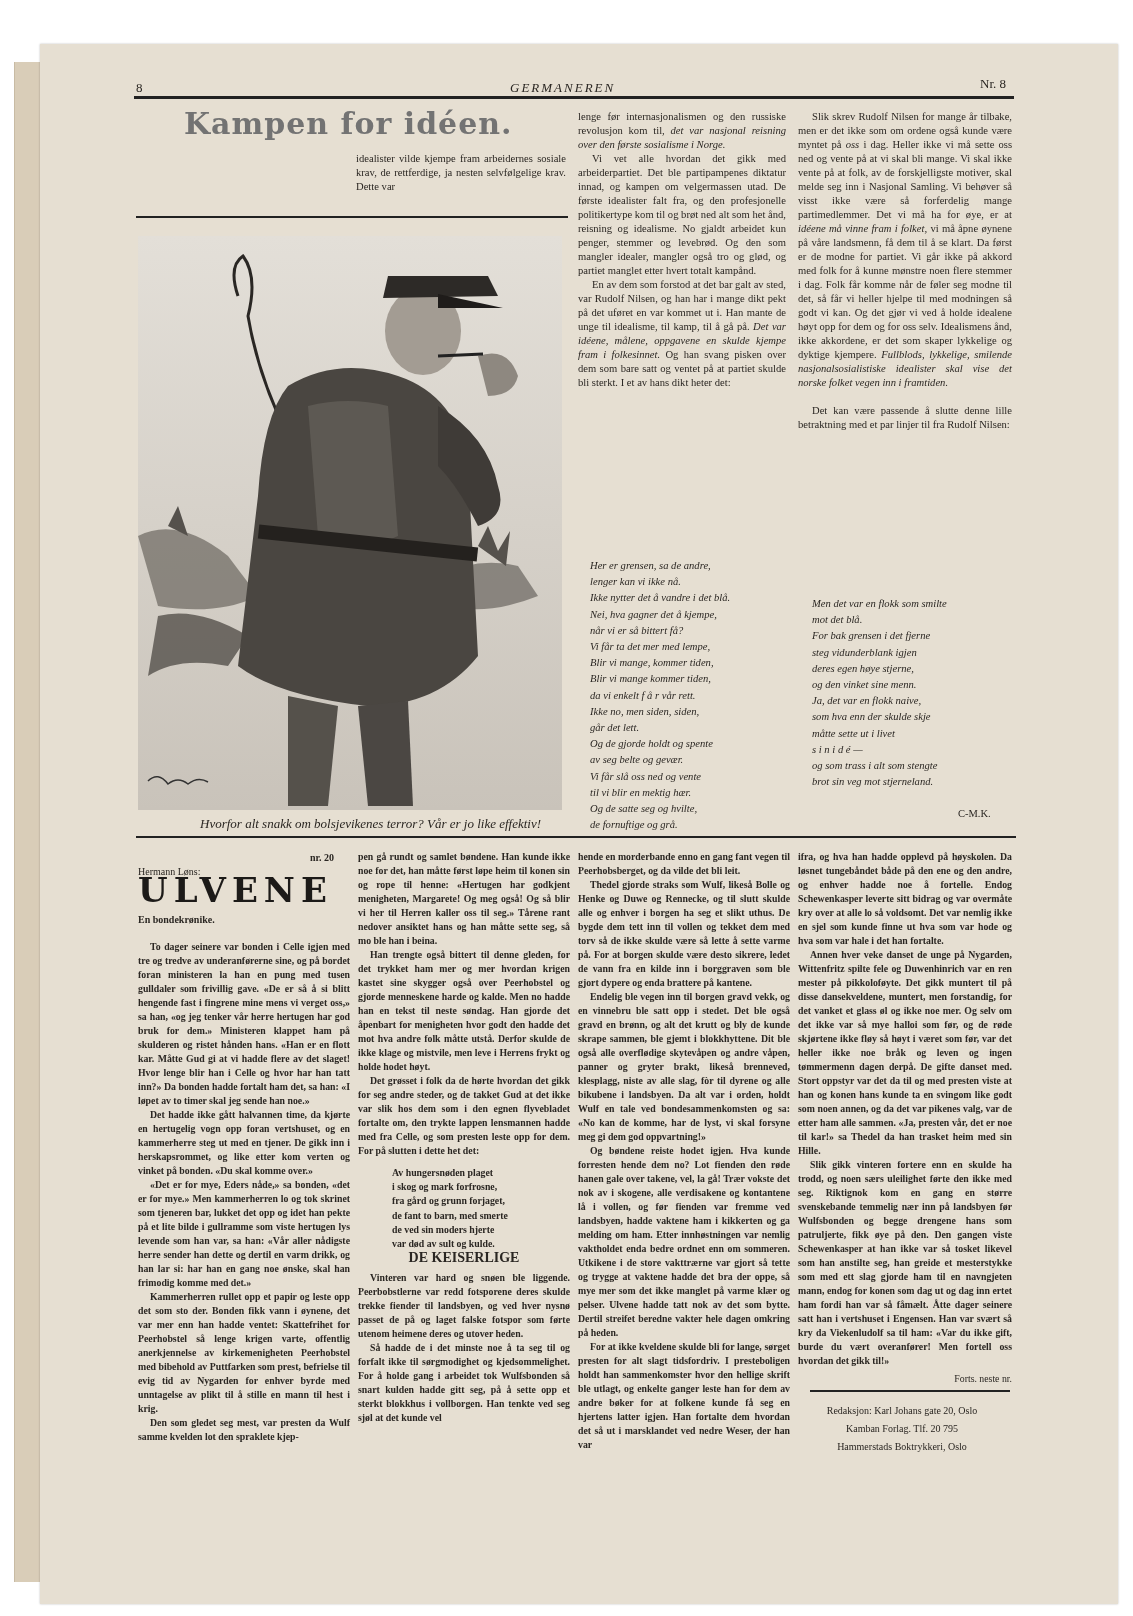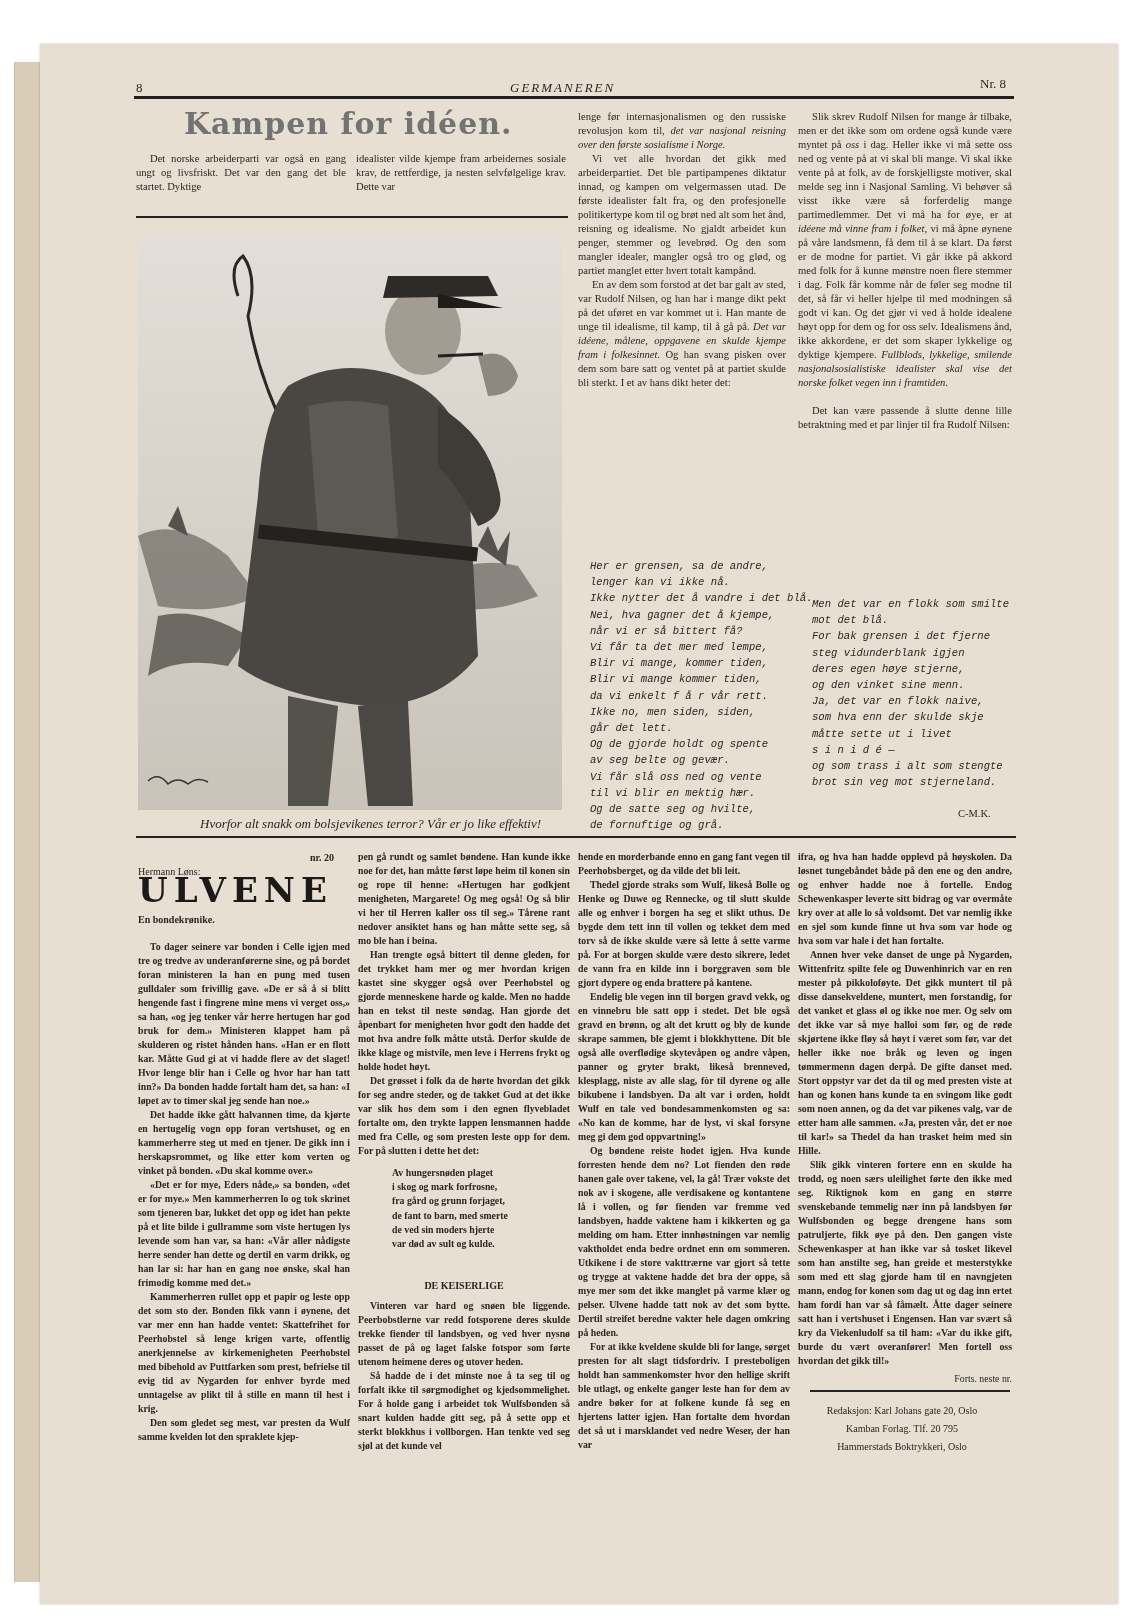--- a/index.html
+++ b/index.html
@@ -8,21 +8,21 @@
   .page{position:absolute;left:40px;top:44px;width:1078px;height:1560px;background:#e6dfd2;box-shadow:0 0 2px rgba(0,0,0,.25);}
   .abs{position:absolute;}
   .mast{font-size:13px;}
   .rule{position:absolute;background:#222;}
   .title-big{font-family:"DejaVu Serif",serif;font-weight:900;font-size:30px;letter-spacing:1px;color:#737373;}
   .col{position:absolute;font-size:10.6px;line-height:14px;text-align:justify;}
   .col p{margin:0;text-indent:14px;}
   .col p.noind{text-indent:0;}
   .col i{font-style:italic;}
   .poem{font-style:italic;font-size:10.6px;line-height:16.2px;}
-  .poem div{white-space:nowrap;font-family:Liberation Mono, monospace;}
+  .poem div{white-space:nowrap;}
   .bt{font-size:9.8px;line-height:14.0px;}
   .bt p{margin:0;text-indent:12px;text-align:justify;}
   .illustration{position:absolute;left:98px;top:192px;width:424px;height:574px;background:#d8d4cc;overflow:hidden;}
   .caption{font-style:italic;font-size:13px;}
   .ulvene{font-family:"DejaVu Serif",serif;font-weight:900;font-size:34px;letter-spacing:6px;color:#1c1a18;text-align:center;}
   .small-poem{font-size:9.8px;line-height:14.2px;}
   .small-poem div{white-space:nowrap;}
 </style>
 </head>
 <body>
@@ -31,23 +31,20 @@
 
 <div class="page">
 
   <div class="abs mast" style="left:96px;top:36px;">8</div>
   <div class="abs mast" style="left:470px;top:36px;font-style:italic;letter-spacing:2px;">GERMANEREN</div>
   <div class="abs mast" style="left:940px;top:32px;">Nr. 8</div>
   <div class="rule" style="left:94px;top:52px;width:880px;height:3px;"></div>
 
   <div class="abs title-big" style="left:144px;top:62px;">Kampen for idéen.</div>
 
-  <div class="col" style="left:96px;top:108px;width:210px;">
-    <p>Det norske arbeiderparti var også en gang ungt og livsfriskt. Det var den gang det ble startet. Dyktige</p>
-  </div>
   <div class="col" style="left:316px;top:108px;width:210px;">
     <p class="noind">idealister vilde kjempe fram arbeidernes sosiale krav, de rettferdige, ja nesten selvfølgelige krav. Dette var</p>
   </div>
   <div class="rule" style="left:96px;top:172px;width:432px;height:1.5px;"></div>
 
   <div class="illustration">
     <svg width="424" height="574" viewBox="0 0 424 574">
       <defs>
         <linearGradient id="bg" x1="0" y1="0" x2="0" y2="1">
           <stop offset="0" stop-color="#e3dfd8"></stop>
@@ -150,21 +147,21 @@
     <p>Han trengte også bittert til denne gleden, for det trykket ham mer og mer hvordan krigen kastet sine skygger også over Peerhobstel og gjorde menneskene harde og kalde. Men no hadde han en tekst til neste søndag. Han gjorde det åpenbart for menigheten hvor godt den hadde det mot hva andre folk måtte utstå. Derfor skulde de ikke klage og mistvile, men leve i Herrens frykt og holde hodet høyt.</p>
     <p>Det grøsset i folk da de hørte hvordan det gikk for seg andre steder, og de takket Gud at det ikke var slik hos dem som i den egnen flyvebladet fortalte om, den trykte lappen lensmannen hadde med fra Celle, og som presten leste opp for dem. For på slutten i dette het det:</p>
     <div class="small-poem" style="margin:8px 0 0 34px;font-weight:bold;">
       <div>Av hungersnøden plaget</div>
       <div>i skog og mark forfrosne,</div>
       <div>fra gård og grunn forjaget,</div>
       <div>de fant to barn, med smerte</div>
       <div>de ved sin moders hjerte</div>
       <div>var død av sult og kulde.</div>
     </div>
-    <div style="text-align:center;margin:28px 0 6px;font-size:10px;">DE KEISERLIGE</div>
+    <div style="text-align:center;margin:0 0 6px;font-size:14px;">DE KEISERLIGE</div>
     <p>Vinteren var hard og snøen ble liggende. Peerbobstlerne var redd fotsporene deres skulde trekke fiender til landsbyen, og ved hver nysnø passet de på og laget falske fotspor som førte utenom heimene deres og utover heden.</p>
     <p>Så hadde de i det minste noe å ta seg til og forfalt ikke til sørgmodighet og kjedsommelighet. For å holde gang i arbeidet tok Wulfsbonden så snart kulden hadde gitt seg, på å sette opp et sterkt blokkhus i vollborgen. Han tenkte ved seg sjøl at det kunde vel</p>
   </div>
 
   <div class="col bt" style="left:538px;top:806px;width:212px;font-weight:bold;">
     <p style="text-indent:0">hende en morderbande enno en gang fant vegen til Peerhobsberget, og da vilde det bli leit.</p>
     <p>Thedel gjorde straks som Wulf, likeså Bolle og Henke og Duwe og Rennecke, og til slutt skulde alle og enhver i borgen ha seg et slikt uthus. De bygde dem tett inn til vollen og tekket dem med torv så de ikke skulde være så lette å sette varme på. For at borgen skulde være desto sikrere, ledet de vann fra en kilde inn i borggraven som ble gjort dypere og enda brattere på kantene.</p>
     <p>Endelig ble vegen inn til borgen gravd vekk, og en vinnebru ble satt opp i stedet. Det ble også gravd en brønn, og alt det krutt og bly de kunde skrape sammen, ble gjemt i blokkhyttene. Dit ble også alle overflødige skytevåpen og andre våpen, panner og gryter brakt, likeså brenneved, klesplagg, niste av alle slag, fòr til dyrene og alle bikubene i landsbyen. Da alt var i orden, holdt Wulf en tale ved bondesammenkomsten og sa: «No kan de komme, har de lyst, vi skal forsyne meg gi dem god oppvartning!»</p>
     <p>Og bøndene reiste hodet igjen. Hva kunde forresten hende dem no? Lot fienden den røde hanen gale over takene, vel, la gå! Trær vokste det nok av i skogene, alle verdisakene og kontantene lå i vollen, og før fienden var fremme ved landsbyen, hadde vaktene ham i kikkerten og ga melding om ham. Etter innhøstningen var nemlig vaktholdet enda bedre ordnet enn om sommeren. Utkikene i de store vakttrærne var gjort så tette og trygge at vaktene hadde det bra der oppe, så mye mer som det ikke manglet på varme klær og pelser. Ulvene hadde tatt nok av det som bytte. Dertil streifet beredne vakter hele dagen omkring på heden.</p>
     <p>For at ikke kveldene skulde bli for lange, sørget presten for alt slagt tidsfordriv. I presteboligen holdt han sammenkomster hvor den hellige skrift ble utlagt, og enkelte ganger leste han for dem av andre bøker for at folkene kunde få seg en hjertens latter igjen. Han fortalte dem hvordan det så ut i marsklandet ved nedre Weser, der han var</p>

